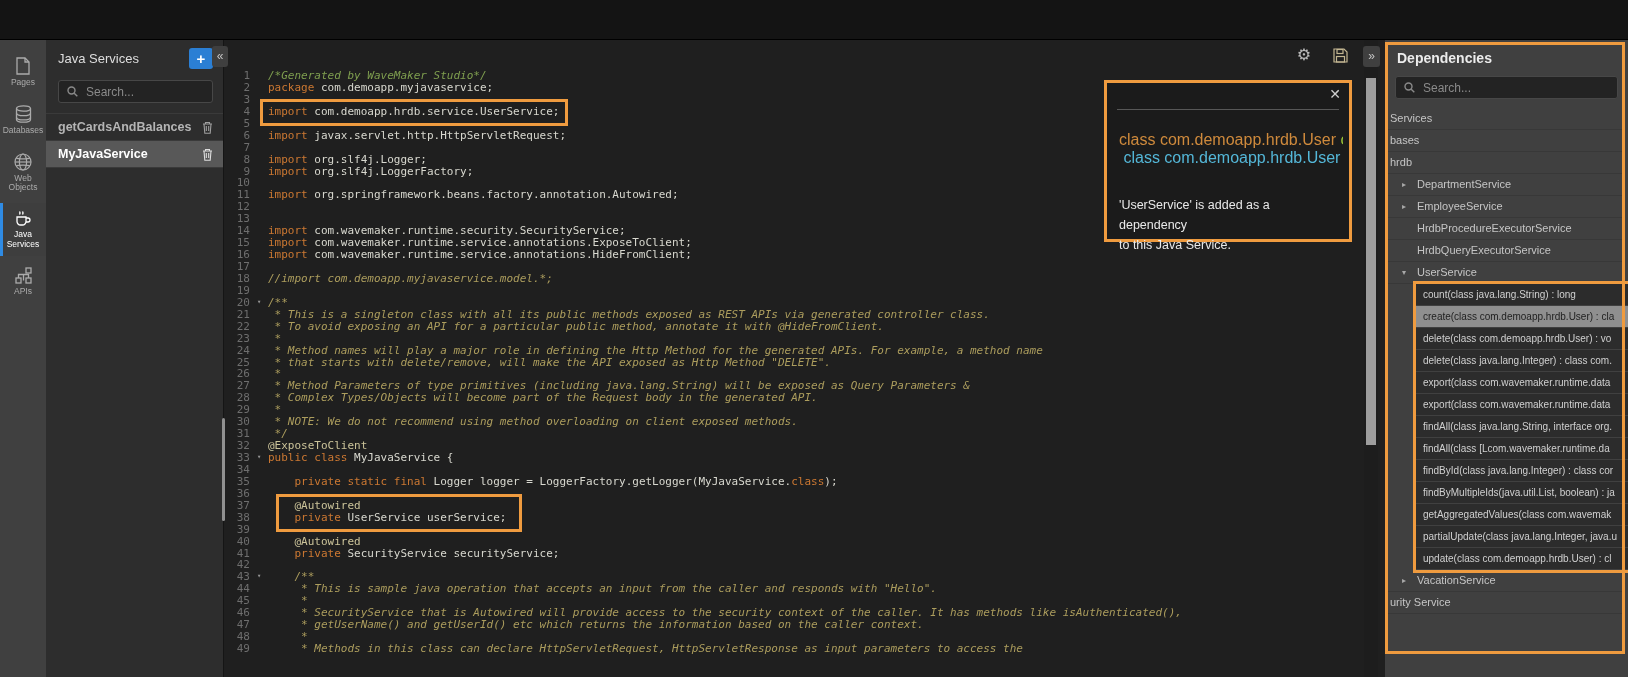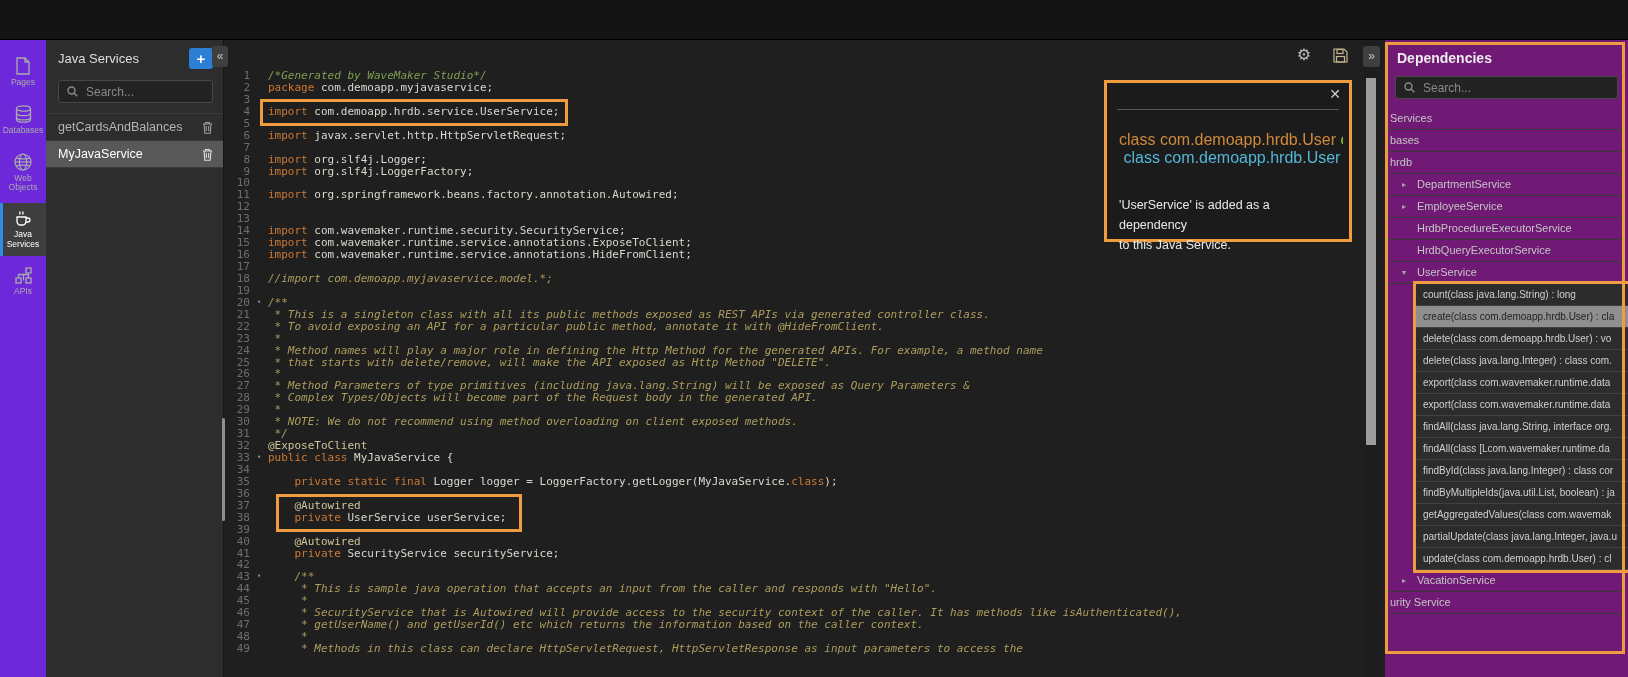--- a/index.html
+++ b/index.html
@@ -29,21 +29,21 @@
   .tr-item{width:39px;display:flex;flex-direction:column;align-items:center;padding-top:5px;}
   .tr-iconrow{height:17px;display:flex;align-items:center;gap:2px;}
   .caret{color:#9a9a9a;font-size:8px;position:relative;top:4px;}
   .gear-glyph{font-size:16px;color:#cfcfcf;line-height:16px;font-family:"DejaVu Sans",sans-serif;}
   .user-pill{right:62px;top:4px;height:32px;border-radius:16px;background:#2b2b2b;display:flex;align-items:center;gap:10px;padding:0 3px 0 18px;}
   .user-name{font-size:13px;font-weight:700;color:#efefef;}
   .avatar{width:26px;height:26px;border-radius:50%;display:flex;align-items:center;justify-content:center;
           font-size:10.5px;font-weight:700;color:#fff;}
 
   
-  .rail{left:0;top:40px;width:46px;height:637px;background:#6d28d9;padding-top:10px;z-index:2;}
+  .rail{left:0;top:40px;width:46px;height:637px;background:#404040;padding-top:10px;z-index:2;}
   .rail-item{position:relative;display:flex;flex-direction:column;align-items:center;gap:3px;padding:7px 0 6px;
              color:#ababab;margin-bottom:4px;}
   .rail-label{font-size:8.5px;text-align:center;width:42px;line-height:1.15;}
   .rail-item svg{stroke:#ababab;}
   .rail-item.active{background:#3e3e3e;color:#fff;}
   .rail-item.active svg{stroke:#fff;}
   .rail-item.active::before{content:"";position:absolute;left:0;top:0;bottom:0;width:3px;background:#2f8be4;}
 
   
   .spanel{left:46px;top:40px;width:178px;height:637px;background:#2d2d2d;border-right:1px solid #151515;z-index:2;}
@@ -55,21 +55,21 @@
                 font-size:12px;line-height:20px;text-align:center;z-index:4;}
   .searchbox{height:23px;background:#232323;border:1px solid #474747;border-radius:3px;display:flex;align-items:center;
              gap:6px;padding:0 8px;}
   .searchbox input{flex:1;min-width:0;background:transparent;border:none;outline:none;color:#cfcfcf;font-size:12px;
                    font-family:"Liberation Sans",sans-serif;}
   .searchbox input::placeholder{color:#8a8a8a;}
   .sp-search{margin:8px 10px 10px 12px;}
   .sp-list{border-top:1px solid #3a3a3a;}
   .sp-row{height:27px;display:flex;align-items:center;padding:0 10px 0 12px;border-bottom:1px solid #3a3a3a;
           font-size:12.5px;color:#b5b5b5;}
-  .sp-row .sp-name{flex:1;}
+  .sp-row .sp-name{flex:1;font-weight:bold;}
   .sp-row.sel{background:#585858;color:#fff;}
 
   
   .editor{left:224px;top:40px;width:1140px;height:637px;background:#1f1f1f;overflow:hidden;}
   .ed-toolbar{position:absolute;top:0;right:0;height:30px;display:flex;align-items:center;gap:22px;padding-right:16px;}
   .code{position:absolute;left:0;top:30px;right:0;}
   .cl{display:flex;height:11.95px;line-height:11.95px;font-family:"DejaVu Sans Mono",monospace;font-size:11px;white-space:pre;}
   .ln{width:26px;text-align:right;color:#6e6e6e;flex:none;}
   .fold{width:18px;flex:none;color:#969696;font-size:7px;text-align:center;}
   .ct{flex:1;overflow:hidden;}
@@ -86,21 +86,21 @@
 
   
   .popup{left:1104px;top:80px;width:248px;height:162px;background:#1b1b1b;border:3px solid #ef9b3f;z-index:7;}
   .pp-close{position:absolute;top:3px;right:8px;color:#cfcfcf;font-size:14px;font-family:"DejaVu Sans",sans-serif;}
   .pp-div{position:absolute;top:26px;left:10px;right:10px;height:1px;background:#575757;}
   .pp-sig{position:absolute;top:48px;left:12px;right:6px;font-size:16px;line-height:18px;white-space:pre;overflow:hidden;}
   .po{color:#cf8a3c;} .pg{color:#9dc838;} .pc{color:#54b7d8;} .ppl{color:#e6e6e6;}
   .pp-msg{position:absolute;top:112px;left:12px;right:10px;font-size:12.5px;line-height:20px;color:#e9e9e9;}
 
   
-  .dpanel{left:1385px;top:40px;width:243px;height:637px;background:#701a75;z-index:2;}
+  .dpanel{left:1385px;top:40px;width:243px;height:637px;background:#404040;z-index:2;}
   .dp-overlay{position:absolute;left:0;top:2px;width:240px;height:612px;border:3px solid #ef9b3f;pointer-events:none;z-index:6;}
   .dp-title{position:absolute;left:12px;top:10px;font-size:14px;font-weight:700;color:#ececec;}
   .dp-search{position:absolute;left:10px;top:36px;right:10px;}
   .dp-tree{position:absolute;left:0;top:68px;right:3px;}
   .trow{height:22px;line-height:21px;border-bottom:1px solid #383838;color:#c5c5c5;font-size:11px;
         white-space:nowrap;overflow:hidden;display:flex;}
   .trow.i0{padding-left:5px;} .trow.i1{padding-left:17px;}
   .trow .arr{width:15px;flex:none;color:#a8a8a8;font-size:8px;}
   .methods-wrap{margin-left:31px;width:212px;box-shadow:0 0 0 3px #ef9b3f;position:relative;z-index:2;background:#2c2c2c;}
   .mrow{height:22px;line-height:21px;padding-left:7px;border-bottom:1px solid #404040;color:#d0d0d0;font-size:10px;

